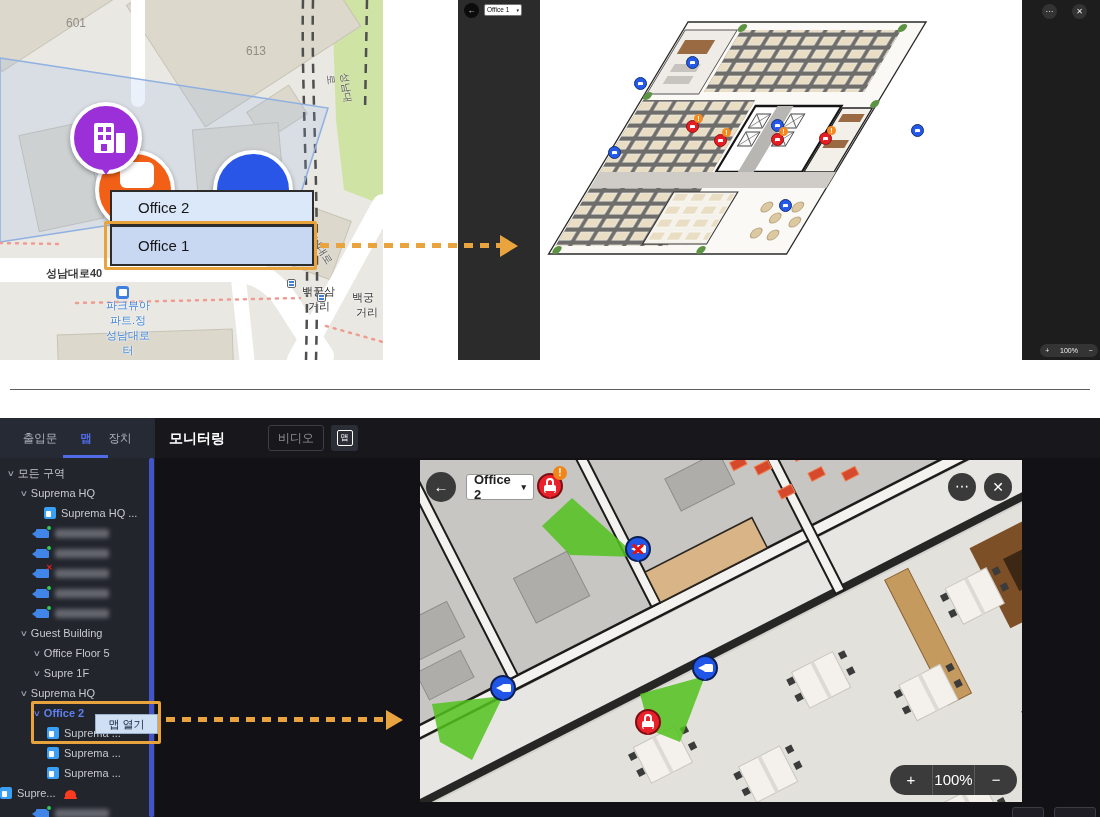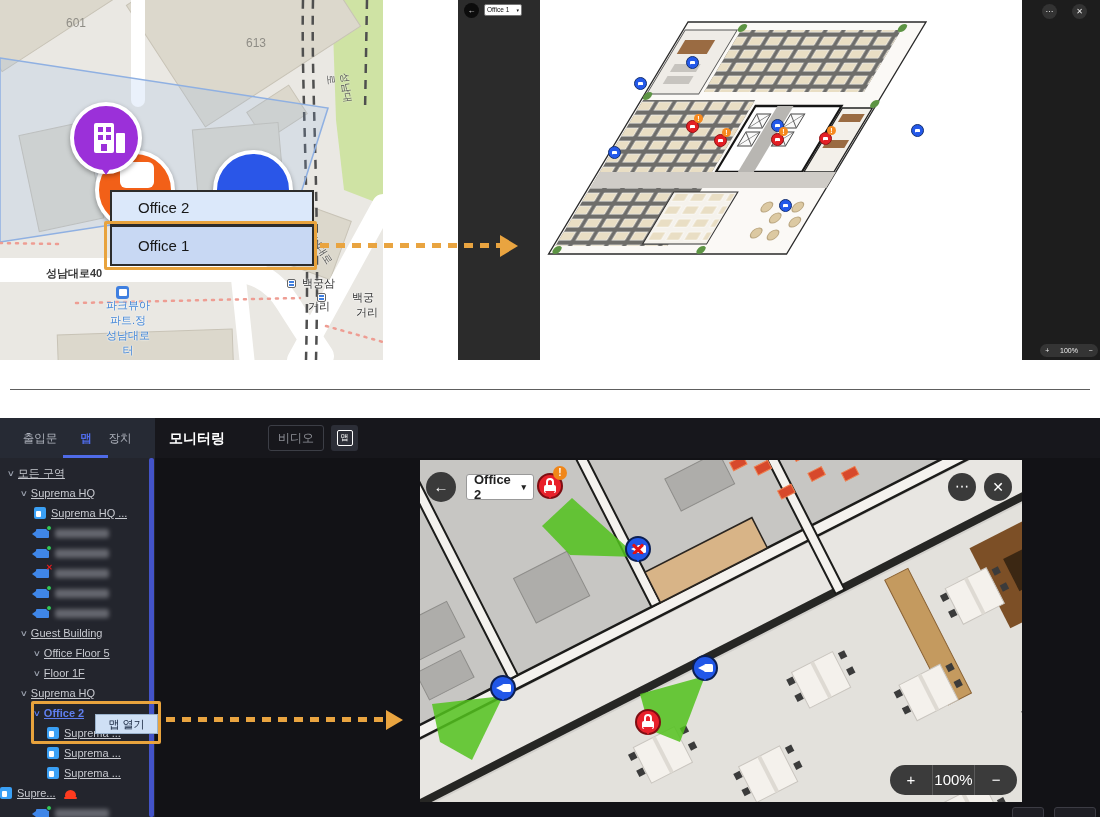--- a/index.html
+++ b/index.html
@@ -52,21 +52,21 @@
   #mh-title{position:absolute;left:14px;top:0;height:40px;line-height:40px;color:#fff;font-size:14px;font-weight:bold;}
   #video-btn{position:absolute;left:113px;top:7px;width:56px;height:26px;border:1px solid #3c3e46;border-radius:3px;color:#8e9097;font-size:12px;line-height:24px;text-align:center;}
   #mapview-btn{position:absolute;left:176px;top:7px;width:27px;height:26px;background:#2c2e37;border-radius:3px;display:flex;align-items:center;justify-content:center;}
   #mapview-btn i{width:16px;height:16px;border:1.5px solid #fff;border-radius:2px;color:#fff;font-size:8px;line-height:13px;text-align:center;font-style:normal;}
   #sidebar{left:0;top:40px;width:155px;height:359px;background:#23252d;overflow:hidden;}
   #scrollbar{left:149px;top:40px;width:5px;height:359px;background:#4353c8;border-radius:2px;z-index:15;}
   .trow{position:absolute;left:0;right:6px;height:20px;display:flex;align-items:center;color:#c7c9cf;font-size:11px;white-space:nowrap;}
   .trow.act .tlabel{color:#5f7ff0;font-weight:bold;}
   .trow.act .chev{color:#5f7ff0;}
   .chev{font-size:8px;color:#9aa0ac;margin-right:4px;transform:scaleX(1.4);}
-  .tlabel{overflow:hidden;text-overflow:ellipsis;text-decoration:underline;}
+  .tlabel{overflow:hidden;text-overflow:ellipsis;}
   .icmap{width:12px;height:12px;background:#3aa0f5;border-radius:2px;margin-right:5px;position:relative;flex:none;}
   .icmap::after{content:"";position:absolute;left:2px;bottom:2px;width:5px;height:6px;background:#fff;border-radius:1px;}
   .iccam{width:13px;height:9px;background:#3f86e8;border-radius:1px;margin:0 6px 0 2px;position:relative;flex:none;}
   .iccam .lens{position:absolute;left:-4px;top:2px;border-top:3px solid transparent;border-bottom:3px solid transparent;border-right:4px solid #3f86e8;}
   .iccam .dot{position:absolute;right:-3px;top:-4px;width:6px;height:6px;border-radius:50%;font-style:normal;}
   .iccam .dot.on{background:#35c759;border:1px solid #1d2128;}
   .iccam .dot.off{background:none;color:#e81c1c;font-size:8px;font-weight:bold;line-height:6px;}
   .red-bar{width:54px;height:9px;background:#70727a;border-radius:2px;filter:blur(2px);opacity:.85;}
   .siren{width:13px;height:11px;position:relative;margin-left:8px;flex:none;}
   .siren::before{content:"";position:absolute;left:1px;bottom:2px;width:11px;height:7px;background:#ff3b1f;border-radius:6px 6px 1px 1px;}
@@ -125,32 +125,32 @@
         <path d="M367,0 L365,112"></path>
       </g>
       <polygon points="0,58 328,108 300,196 0,242" fill="rgba(140,175,235,0.18)" stroke="#8fb0e2" stroke-width="1.5"></polygon>
       <g stroke="#ee9d93" stroke-width="2.5" fill="none" stroke-dasharray="2 6" stroke-linecap="round">
         <path d="M0,243 L58,244"></path>
           <path d="M76,303 L300,298"></path>
           <path d="M326,326 L383,342"></path>
       </g>
     </svg>
     <span class="maplbl" style="left:66px;top:16px">601</span>
-    <span class="maplbl" style="left:246px;top:36px">613</span>
+    <span class="maplbl" style="left:246px;top:44px">613</span>
     <span class="streetlbl" style="left:46px;top:266px">성남대로40</span>
     <span class="rotlbl" style="left:314px;top:226px;transform:rotate(57deg)">성남대로</span>
     <span class="rotlbl" style="left:351px;top:72px;transform:rotate(83deg)">성남대로</span>
     <div class="transit" style="left:116px;top:286px;width:13px;height:13px">
         <div style="margin:3px 2.5px;width:8px;height:7px;background:#fff;border-radius:1px"></div>
       </div>
     <span class="poilbl" style="top:298px">파크뷰아</span>
     <span class="poilbl" style="top:313px">파트.정</span>
     <span class="poilbl" style="top:328px">성남대로</span>
     <span class="poilbl" style="top:343px">터</span>
-    <span class="junc" style="left:302px;top:276px">백궁삼</span>
+    <span class="junc" style="left:302px;top:284px">백궁삼</span>
     <span class="junc" style="left:308px;top:299px">거리</span>
     <span class="junc" style="left:352px;top:290px">백궁</span>
     <span class="junc" style="left:356px;top:305px">거리</span>
     <div class="busstop" style="left:287px;top:279px">
         <i></i>
         <i></i>
       </div>
     <div class="busstop" style="left:317px;top:293px">
         <i></i>
         <i></i>
@@ -292,21 +292,21 @@
     <div id="sidebar" class="abs">
       <div style="position:absolute;inset:0">
           <div class="trow" style="top: 5px; padding-left: 8px;">
             <span class="chev">∨</span>
             <span class="tlabel">모든 구역</span>
           </div>
           <div class="trow" style="top: 25px; padding-left: 21px;">
             <span class="chev">∨</span>
             <span class="tlabel">Suprema HQ</span>
           </div>
-          <div class="trow" style="top: 45px; padding-left: 34px;">
+          <div class="trow" style="top: 45px; padding-left: 44px;">
             <span class="icmap"></span>
             <span class="tlabel">Suprema HQ ...</span>
           </div>
           <div class="trow" style="top: 65px; padding-left: 34px;">
             <span class="iccam">
               <i class="lens"></i>
               <i class="dot on"></i>
             </span>
             <span class="red-bar"></span>
           </div>
@@ -341,21 +341,21 @@
           <div class="trow" style="top: 165px; padding-left: 21px;">
             <span class="chev">∨</span>
             <span class="tlabel">Guest Building</span>
           </div>
           <div class="trow" style="top: 185px; padding-left: 34px;">
             <span class="chev">∨</span>
             <span class="tlabel">Office Floor 5</span>
           </div>
           <div class="trow" style="top: 205px; padding-left: 34px;">
             <span class="chev">∨</span>
-            <span class="tlabel">Floor 1F</span>
+            <span class="tlabel">Supre 1F</span>
           </div>
           <div class="trow" style="top: 225px; padding-left: 21px;">
             <span class="chev">∨</span>
             <span class="tlabel">Suprema HQ</span>
           </div>
           <div class="trow act" style="top: 245px; padding-left: 34px;">
             <span class="chev">∨</span>
             <span class="tlabel">Office 2</span>
           </div>
           <div class="trow" style="top: 265px; padding-left: 47px;">

